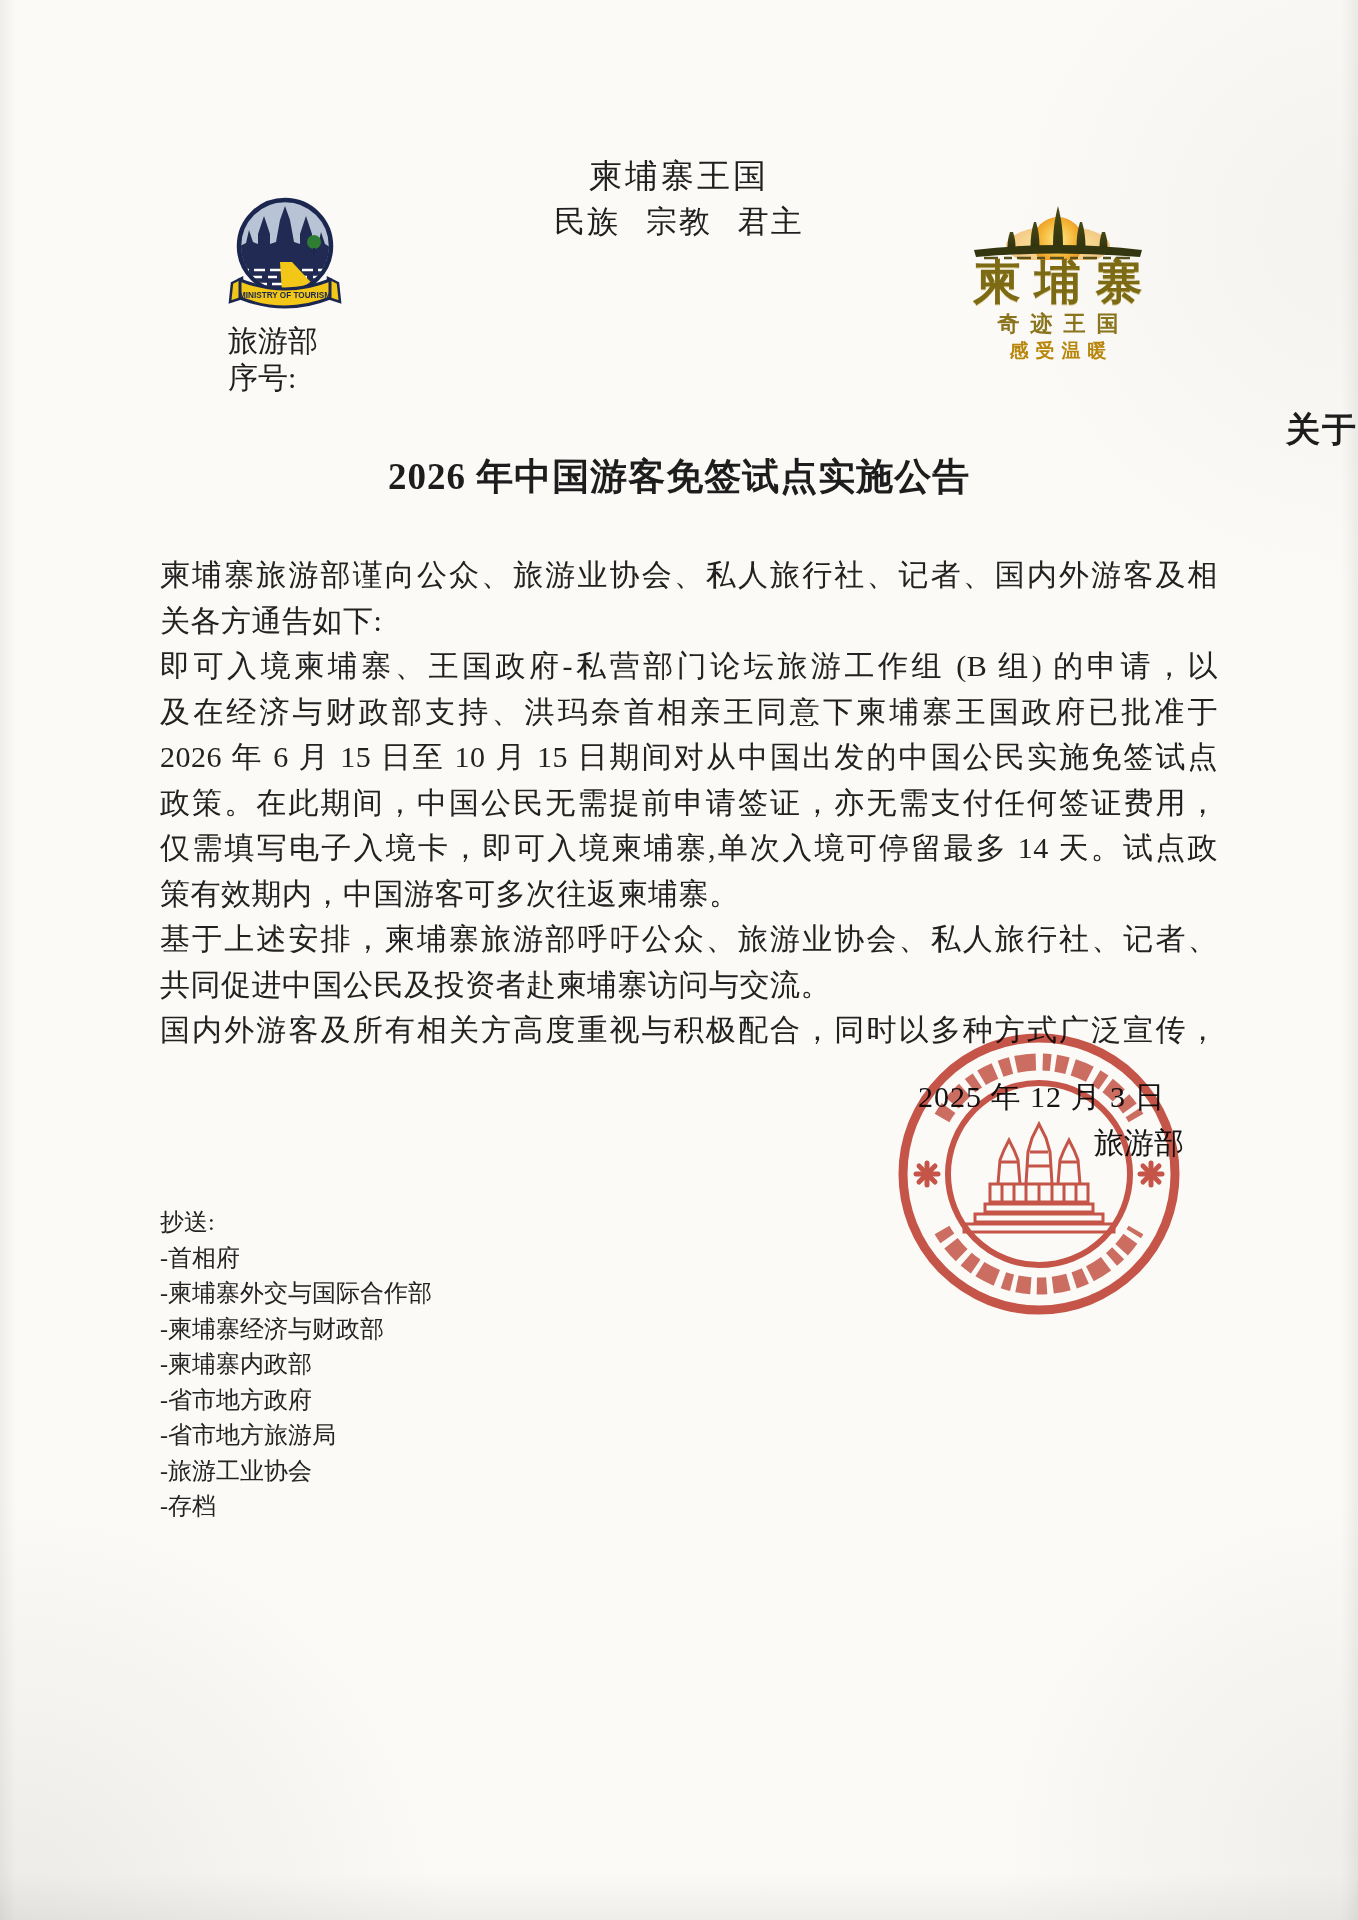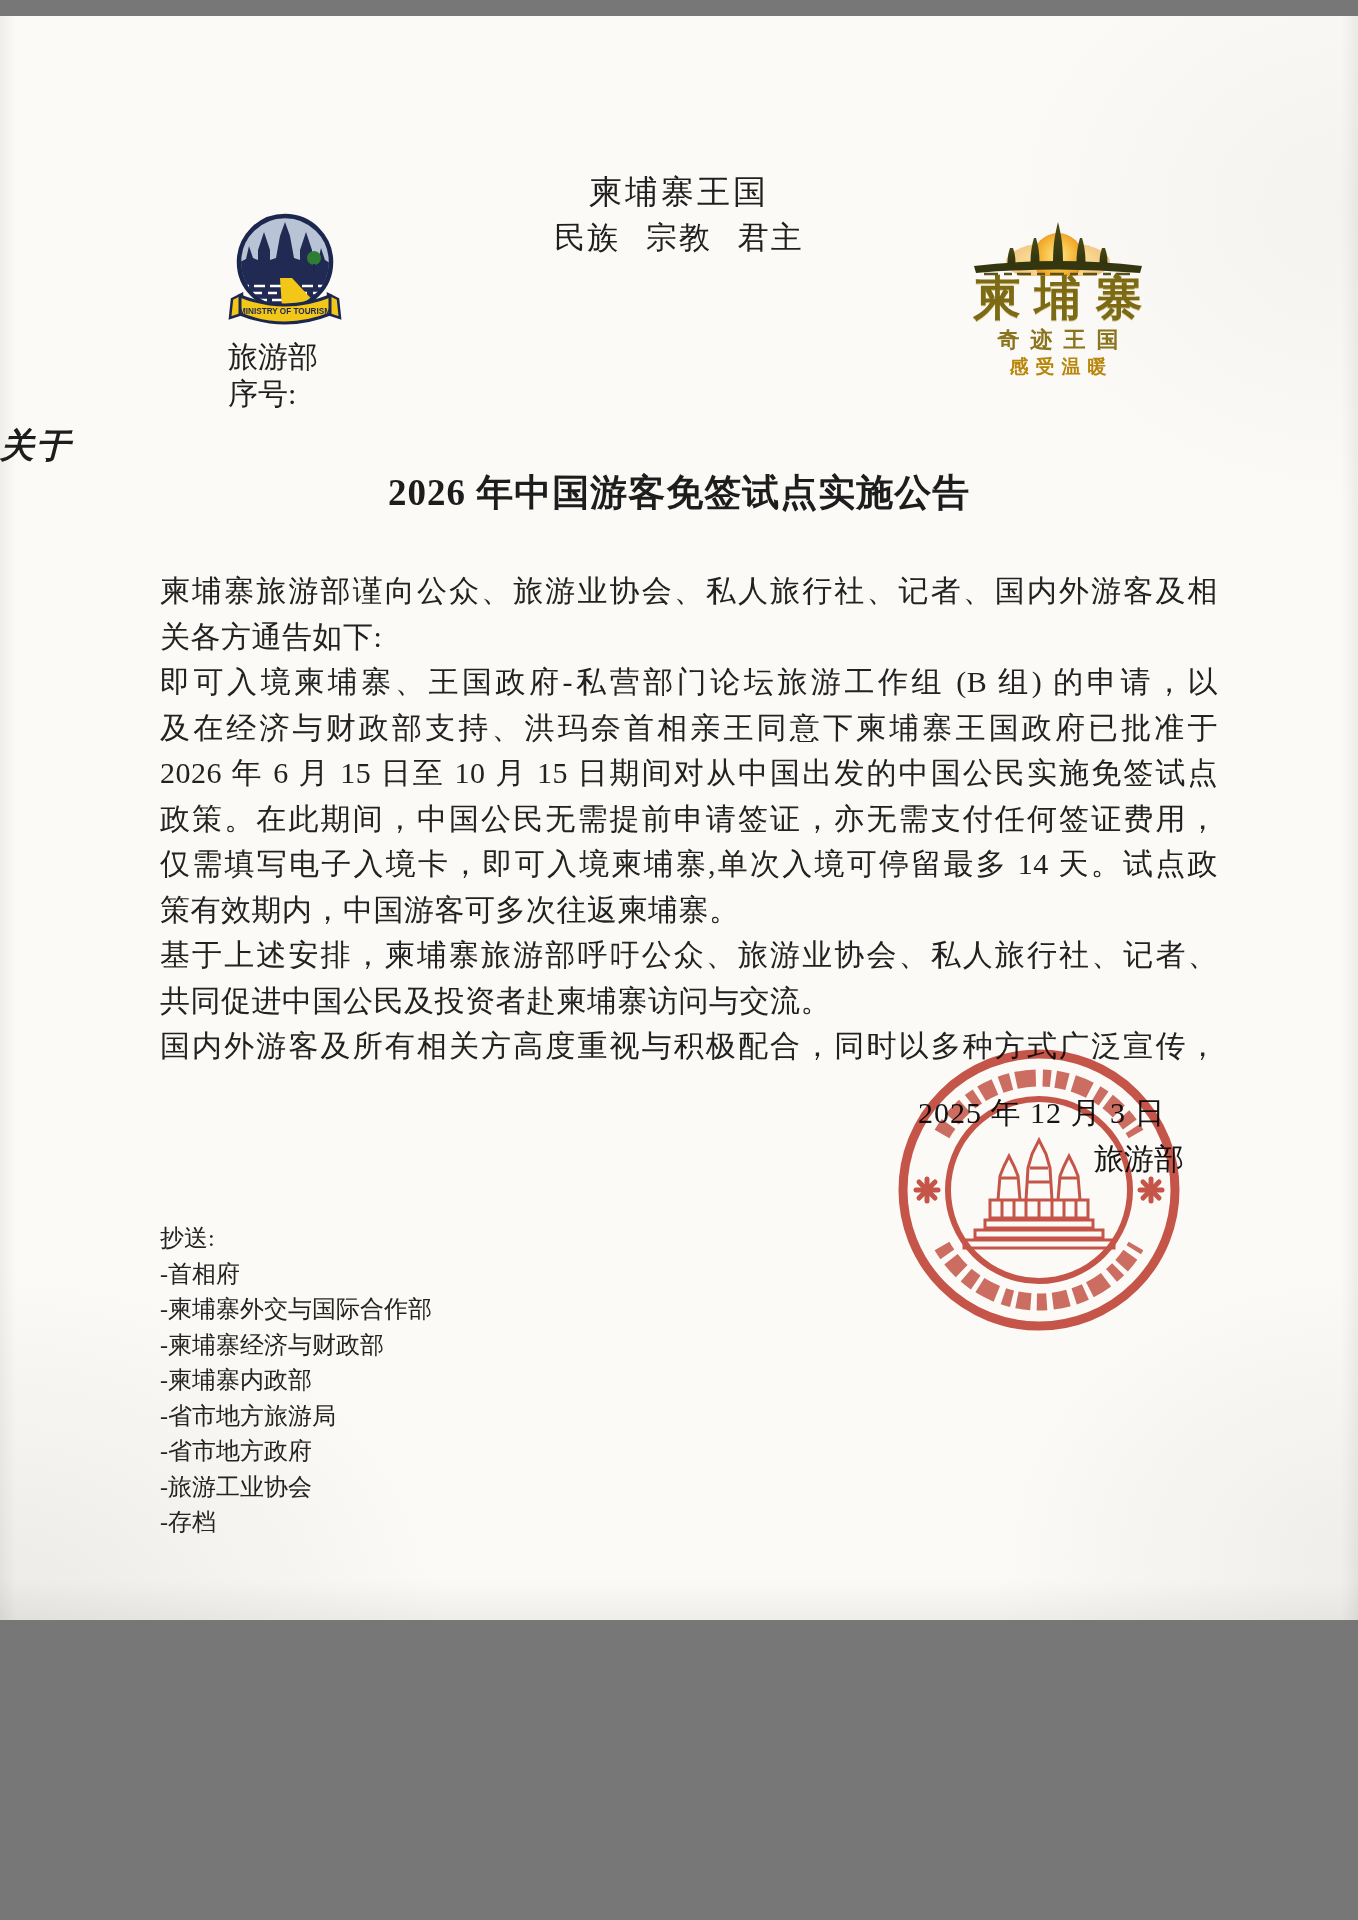--- a/index.html
+++ b/index.html
@@ -1,19 +1,19 @@
 <!DOCTYPE html>
 <html><head>
 <meta charset="utf-8">
 <style>
   html,body{margin:0;padding:0;background:#777;}
   .page{
     position:relative;
-    width:1358px;height:1604px;
-    margin:16px auto;
+    width:1358px;height:1920px;
+    margin:0 auto;
     background:
       radial-gradient(60% 40% at 0% 100%, rgba(140,140,132,.14), rgba(0,0,0,0) 55%),
       radial-gradient(45% 30% at 100% 96%, rgba(150,150,142,.12), rgba(0,0,0,0) 60%),
       radial-gradient(50% 35% at 100% 12%, rgba(160,160,152,.08), rgba(0,0,0,0) 55%),
       linear-gradient(to right, rgba(0,0,0,.05), rgba(0,0,0,0) 1.2%),
       linear-gradient(to left, rgba(0,0,0,.06), rgba(0,0,0,0) 1.2%),
       linear-gradient(to top, rgba(0,0,0,.05), rgba(0,0,0,0) 2.5%),
       #fbfaf7;
     overflow:hidden;
     font-family:"Liberation Serif","DejaVu Serif",serif;
@@ -28,21 +28,21 @@
   .seal-caption{top:322px;left:228px;font-size:30px;line-height:37px;color:#1f1f1f;}
   
   .brand{top:196px;left:942px;width:232px;text-align:center;line-height:1;}
   .brand .wordmark{
     font-size:47px;font-weight:bold;letter-spacing:14px;margin-left:14px;margin-top:-4px;
     color:#7d6a14;text-shadow:0 1px 0 rgba(176,146,40,.55);
   }
   .brand .tag1{font-size:22px;font-weight:bold;letter-spacing:11px;margin-left:11px;margin-top:7px;color:#8a741d;}
   .brand .tag2{font-size:19px;font-weight:bold;letter-spacing:7px;margin-left:7px;margin-top:6px;color:#b8860b;}
   
-  .title-prefix{top:407px;left:0;width:1358px;text-align:left;font-size:34px;font-weight:bold;letter-spacing:2px;color:#1d1d1d;font-style:italic;}
+  .title-prefix{top:407px;left:0;width:1358px;text-align:right;font-size:34px;font-weight:bold;letter-spacing:2px;color:#1d1d1d;}
   .title-main{top:452px;left:0;width:1358px;text-align:center;font-size:37px;font-weight:bold;letter-spacing:1px;color:#1d1d1d;}
   
   .body-block{top:552px;left:160px;width:1058px;font-size:30px;line-height:45.5px;letter-spacing:.5px;color:#222;}
   .line{white-space:nowrap;}
   .line.just{text-align:justify;text-align-last:justify;white-space:normal;}
   .line.end{text-align:left;}
   
   .sign-date{top:1077px;left:918px;width:270px;font-size:30px;letter-spacing:1px;color:#151515;z-index:2;}
   .sign-signer{top:1123px;left:918px;width:266px;text-align:right;font-size:30px;color:#151515;z-index:2;}
   .stamp{top:1028px;left:894px;z-index:3;mix-blend-mode:multiply;opacity:.93;}
@@ -193,19 +193,19 @@
       </g>
     </g>
   </svg>
 
   <div class="abs cc">
     <div>抄送:</div>
     <div>-首相府</div>
     <div>-柬埔寨外交与国际合作部</div>
     <div>-柬埔寨经济与财政部</div>
     <div>-柬埔寨内政部</div>
+    <div>-省市地方政府</div>
     <div>-省市地方旅游局</div>
-    <div>-省市地方政府</div>
     <div>-旅游工业协会</div>
     <div>-存档</div>
   </div>
 
 </div>
 
 </body></html>

